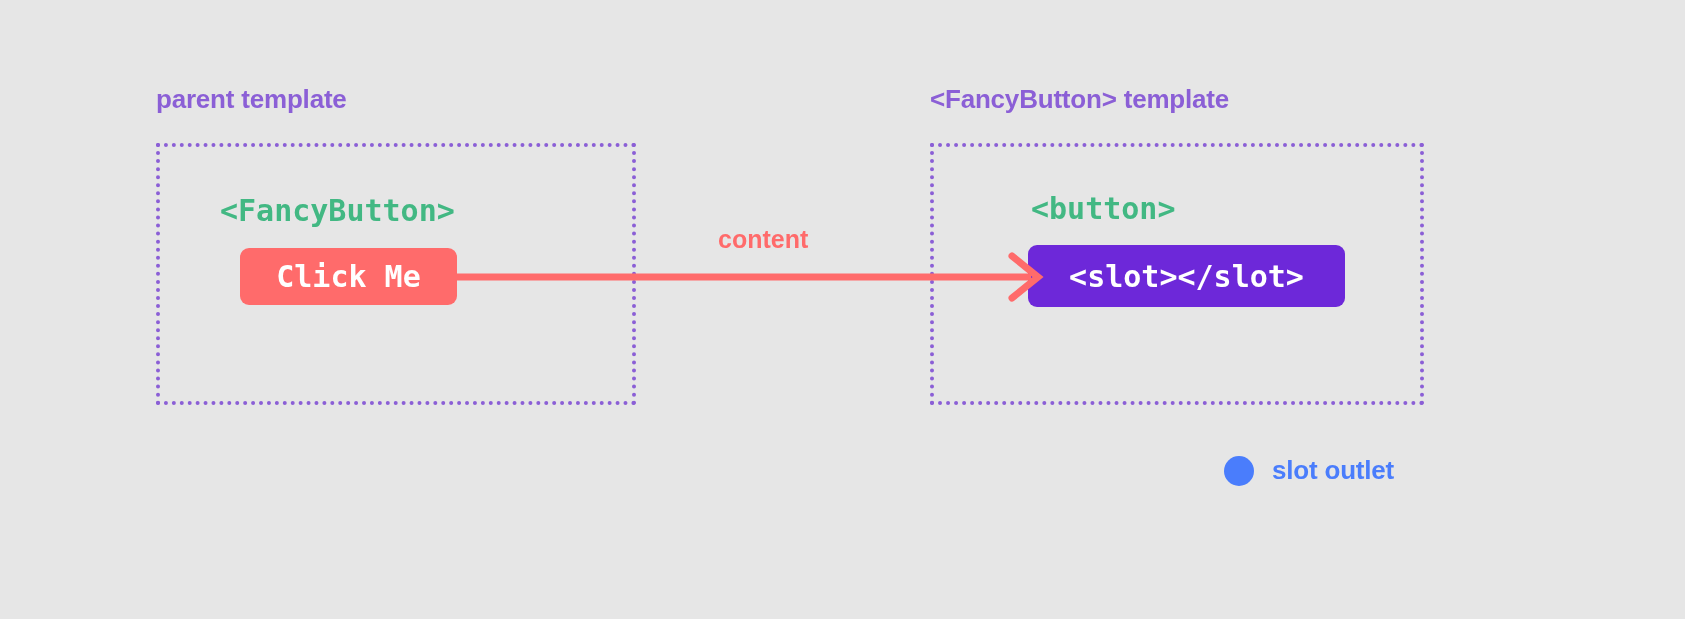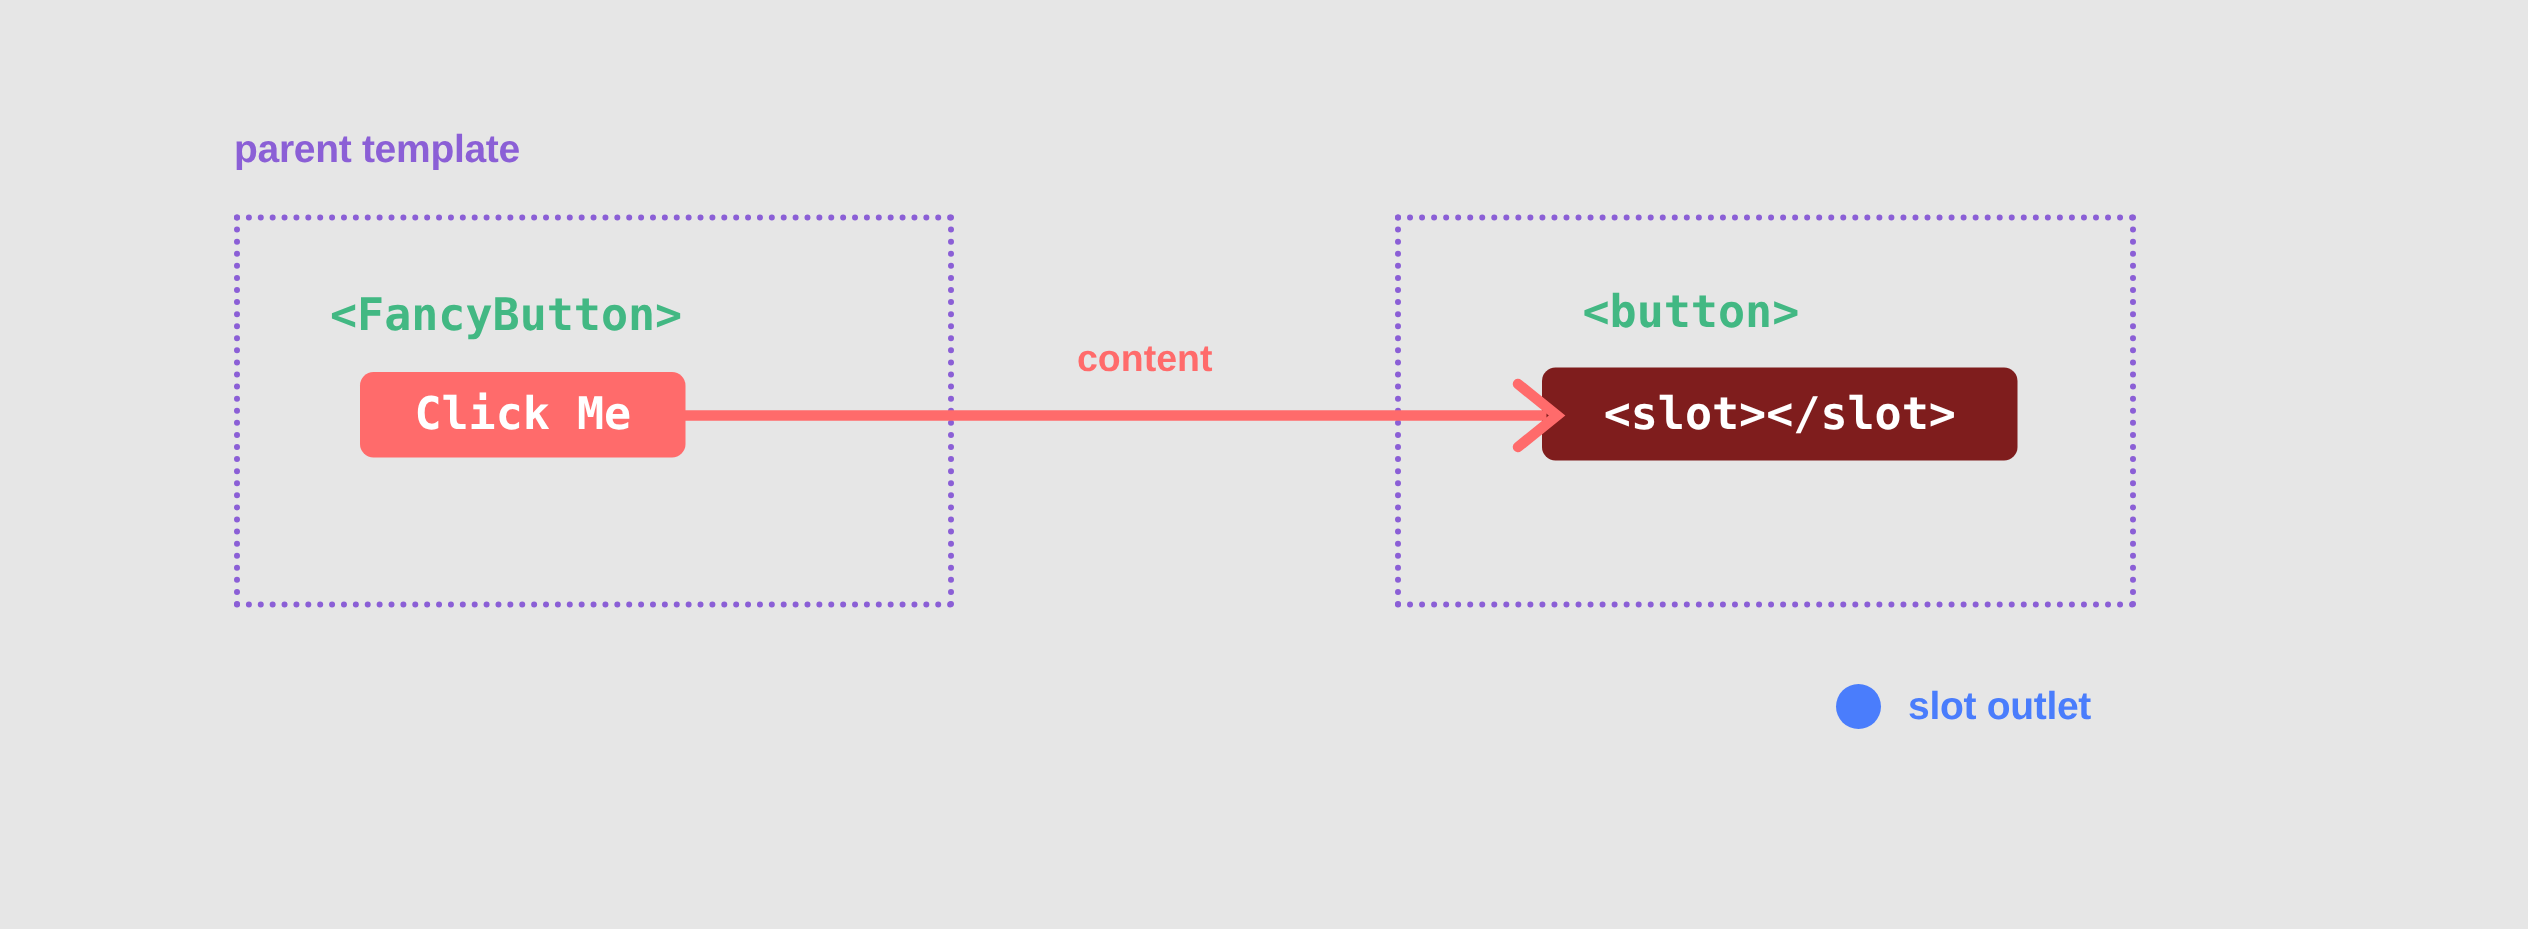--- a/index.html
+++ b/index.html
@@ -49,21 +49,21 @@
   .code-line {
     position: absolute;
     font-family: "DejaVu Sans Mono", monospace;
     font-weight: bold;
     font-size: 30px;
     color: #42b883;
     white-space: pre;
   }
   #code-open-fancy  { left: 220px; top: 193px; }
   #code-close-fancy { left: 220px; top: 332px; }
-  #code-open-button { left: 1031px; top: 191px; margin-left: 24px; }
+  #code-open-button { left: 1031px; top: 191px; }
   #code-close-button{ left: 1031px; top: 330px; }
 
   
   .chip {
     position: absolute;
     display: flex;
     align-items: center;
     justify-content: center;
     border-radius: 9px;
     font-family: "DejaVu Sans Mono", monospace;
@@ -74,21 +74,21 @@
     box-sizing: border-box;
   }
   #chip-click-me {
     left: 240px; top: 248px;
     width: 217px; height: 57px;
     background: #ff6b6b;
   }
   #chip-slot {
     left: 1028px; top: 245px;
     width: 317px; height: 62px;
-    background: #7f1d1d;
+    background: #6d28d9;
   }
 
   
   #arrow-group {
     position: absolute;
     left: 455px;
     top: 248px;
     width: 590px;
     height: 60px;
     pointer-events: none;
@@ -132,20 +132,21 @@
   #legend-slot-outlet .legend-dot { background: #4a7dfc; }
   #legend-slot-outlet .legend-text { color: #4a7dfc; }
 </style>
 </head>
 <body>
 
 <div class="stage">
 
   <div class="panel-label" id="label-parent">parent template</div>
 
+  <div class="panel-label" id="label-fancy">&lt;FancyButton&gt; template</div>
 
   <div class="template-box" id="box-parent"></div>
 
   <div class="template-box" id="box-fancy"></div>
 
   <div class="code-line" id="code-open-fancy">&lt;FancyButton&gt;</div>
 
   <div class="chip" id="chip-click-me">Click Me</div>
 
 

